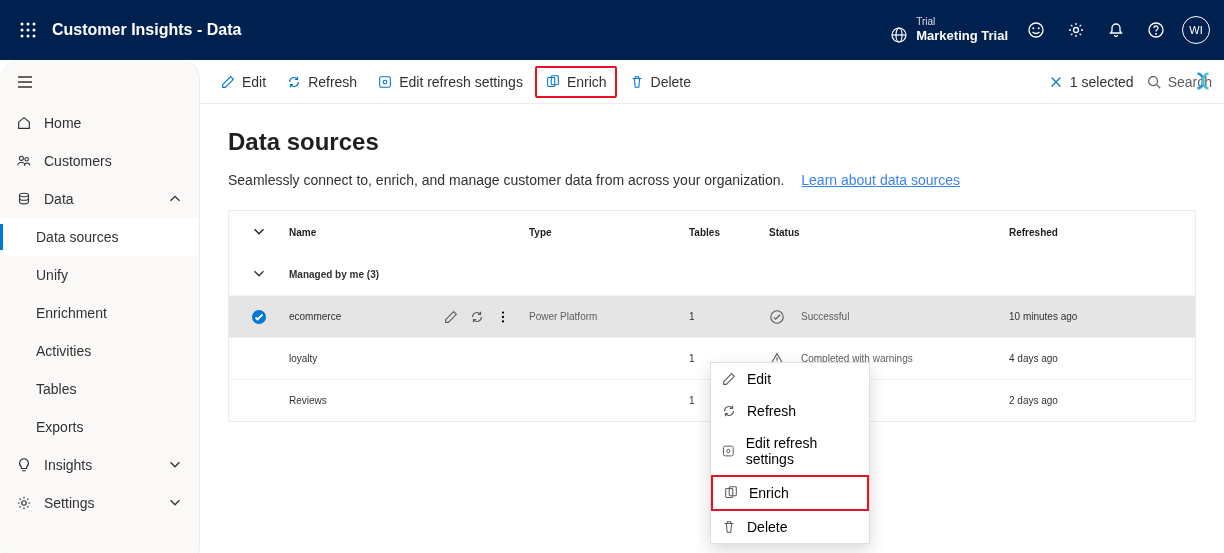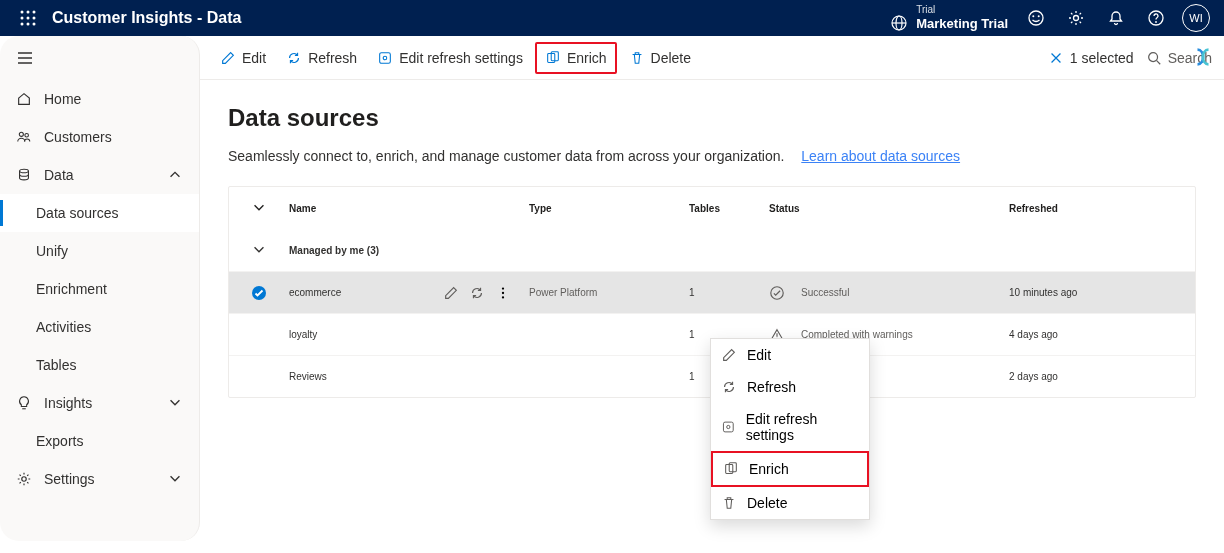--- a/index.html
+++ b/index.html
@@ -1,19 +1,19 @@
 <!DOCTYPE html>
 <html><head>
 <meta charset="utf-8">
 <style>
 * { margin: 0; padding: 0; box-sizing: border-box; font-family: "Segoe UI", -apple-system, sans-serif; }
 body { background: #fff; width: 1224px; height: 553px; overflow: hidden; }
 
 
-.header { background: #002050; height: 36px; display: flex; align-items: center; color: #fff; padding: 4px 8px; }
+.header { background: #002050; height: 60px; display: flex; align-items: center; color: #fff; padding: 4px 8px; }
 .header .waffle { width: 40px; display: flex; justify-content: center; }
 .header .title { font-size: 16px; font-weight: 600; margin-left: 4px; }
 .header .spacer { flex: 1; }
 .header .env { display: flex; align-items: flex-end; gap: 8px; margin-right: 8px; }
 .header .env-text { display: flex; flex-direction: column; line-height: 1.2; }
 .header .env-text .label { font-size: 10px; opacity: .85; }
 .header .env-text .name { font-size: 13px; font-weight: 600; }
 .header-icon { width: 40px; height: 48px; display: flex; align-items: center; justify-content: center; cursor: pointer; }
 .avatar { width: 28px; height: 28px; border-radius: 50%; border: 1px solid #fff; display: flex; align-items: center; justify-content: center; font-size: 11px; }
 
@@ -265,33 +265,33 @@
       </div>
     <div class="nav-item sub">
         <span>Enrichment</span>
       </div>
     <div class="nav-item sub">
         <span>Activities</span>
       </div>
     <div class="nav-item sub">
         <span>Tables</span>
       </div>
+    <div class="nav-item sub">
+        <span>Exports</span>
+      </div>
     <div class="nav-item">
         <svg class="icon-16" viewBox="0 0 18 18">
           <use href="#i-bulb"></use>
         </svg>
         <span>Insights</span>
         <span class="chev">
           <svg class="icon-16" viewBox="0 0 18 18">
             <use href="#i-chev-down"></use>
           </svg>
         </span>
-      </div>
-    <div class="nav-item sub">
-        <span>Exports</span>
       </div>
     <div class="nav-item">
         <svg class="icon-16" viewBox="0 0 18 18">
           <use href="#i-gear"></use>
         </svg>
         <span>Settings</span>
         <span class="chev">
           <svg class="icon-16" viewBox="0 0 18 18">
             <use href="#i-chev-down"></use>
           </svg>

